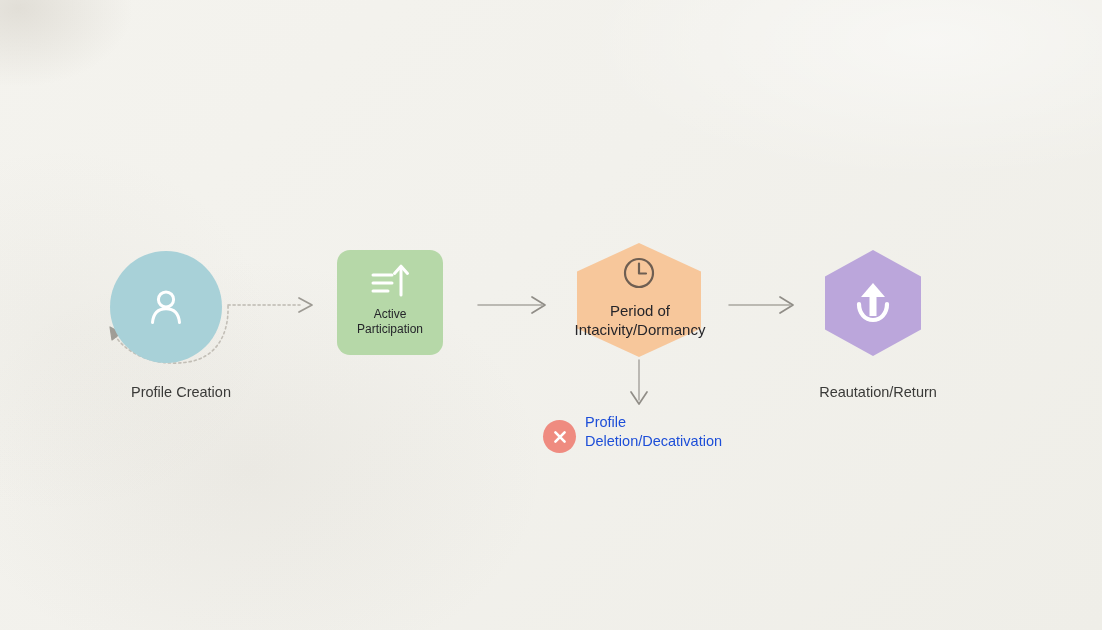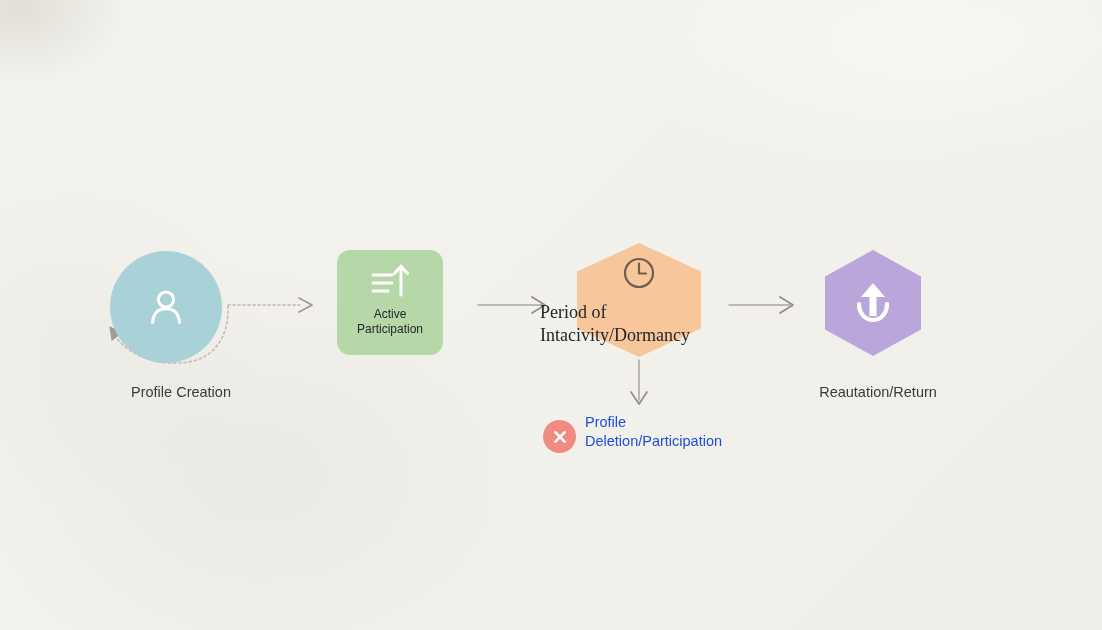--- a/index.html
+++ b/index.html
@@ -104,26 +104,25 @@
     justify-content: flex-start;
     padding-top: 12px;
     box-sizing: border-box;
   }
   #dormancy-hex .glyph { width: 36px; height: 36px; }
   #dormancy-label {
     position: absolute;
     left: 540px;
     top: 301px;
     width: 200px;
-    text-align: left;
+    text-align: center;
     color: #25252a;
-    font-size: 18px;
+    font-size: 15px;
     line-height: 1.28;
     white-space: nowrap;
-    font-family: Liberation Serif, serif;
   }
 
   #return-hex {
     left: 825px;
     top: 250px;
     width: 96px;
     height: 106px;
     background: #bba6db;
     border-radius: 8px;
   }
@@ -245,16 +244,16 @@
 
   <div class="node" id="delete-circle">
     <span class="glyph">
       <svg viewBox="0 0 16 16" width="16" height="16" aria-hidden="true">
         <path d="M3.4 3.4 L12.6 12.6 M12.6 3.4 L3.4 12.6" stroke="#ffffff" stroke-width="2.6" stroke-linecap="round"></path>
       </svg>
     </span>
   </div>
   <div id="delete-label">
     <div>Profile</div>
-    <div>Deletion/Participation</div>
+    <div>Deletion/Decativation</div>
   </div>
 
 </div>
 
 </body></html>

